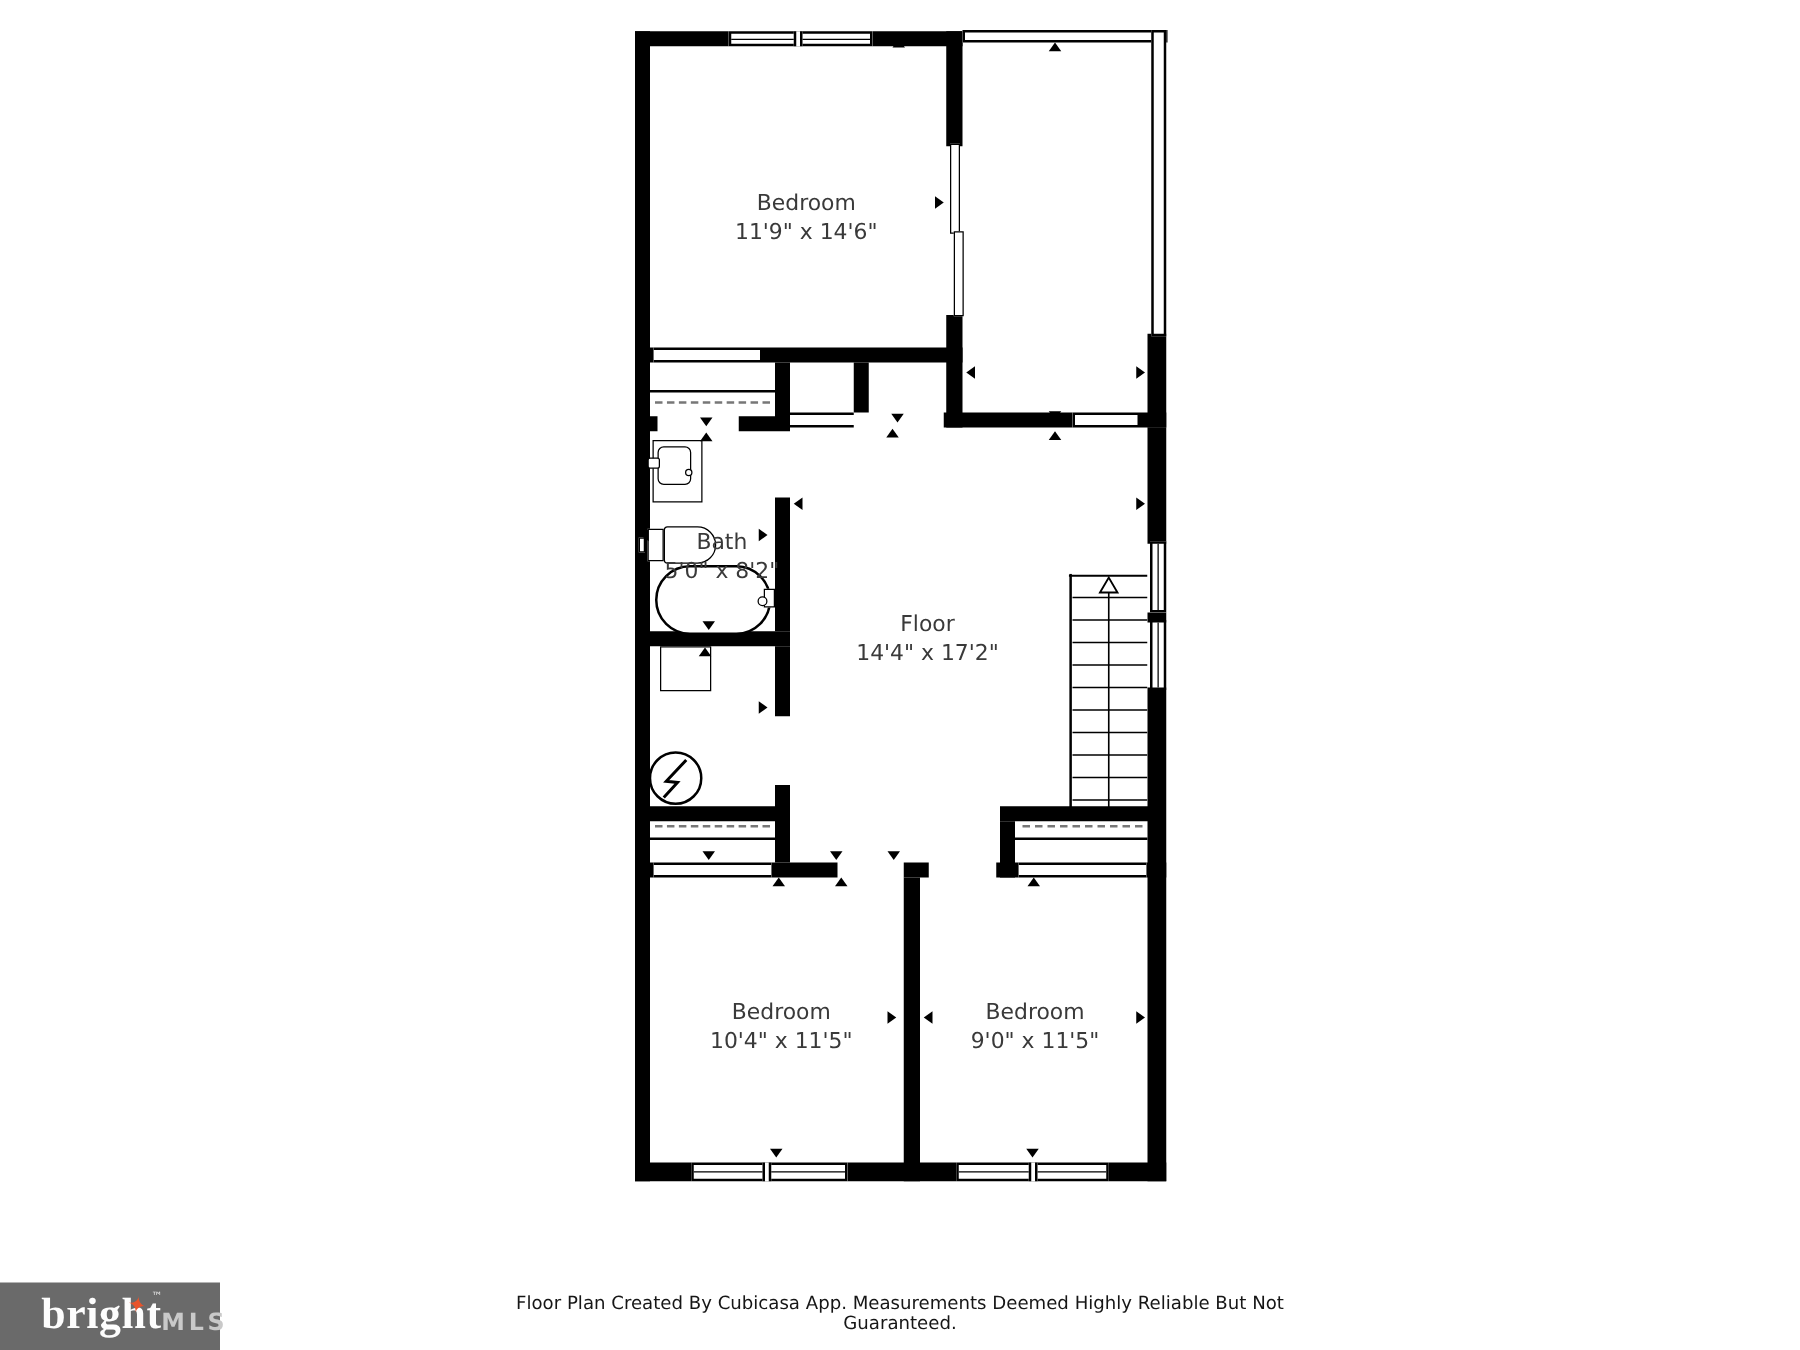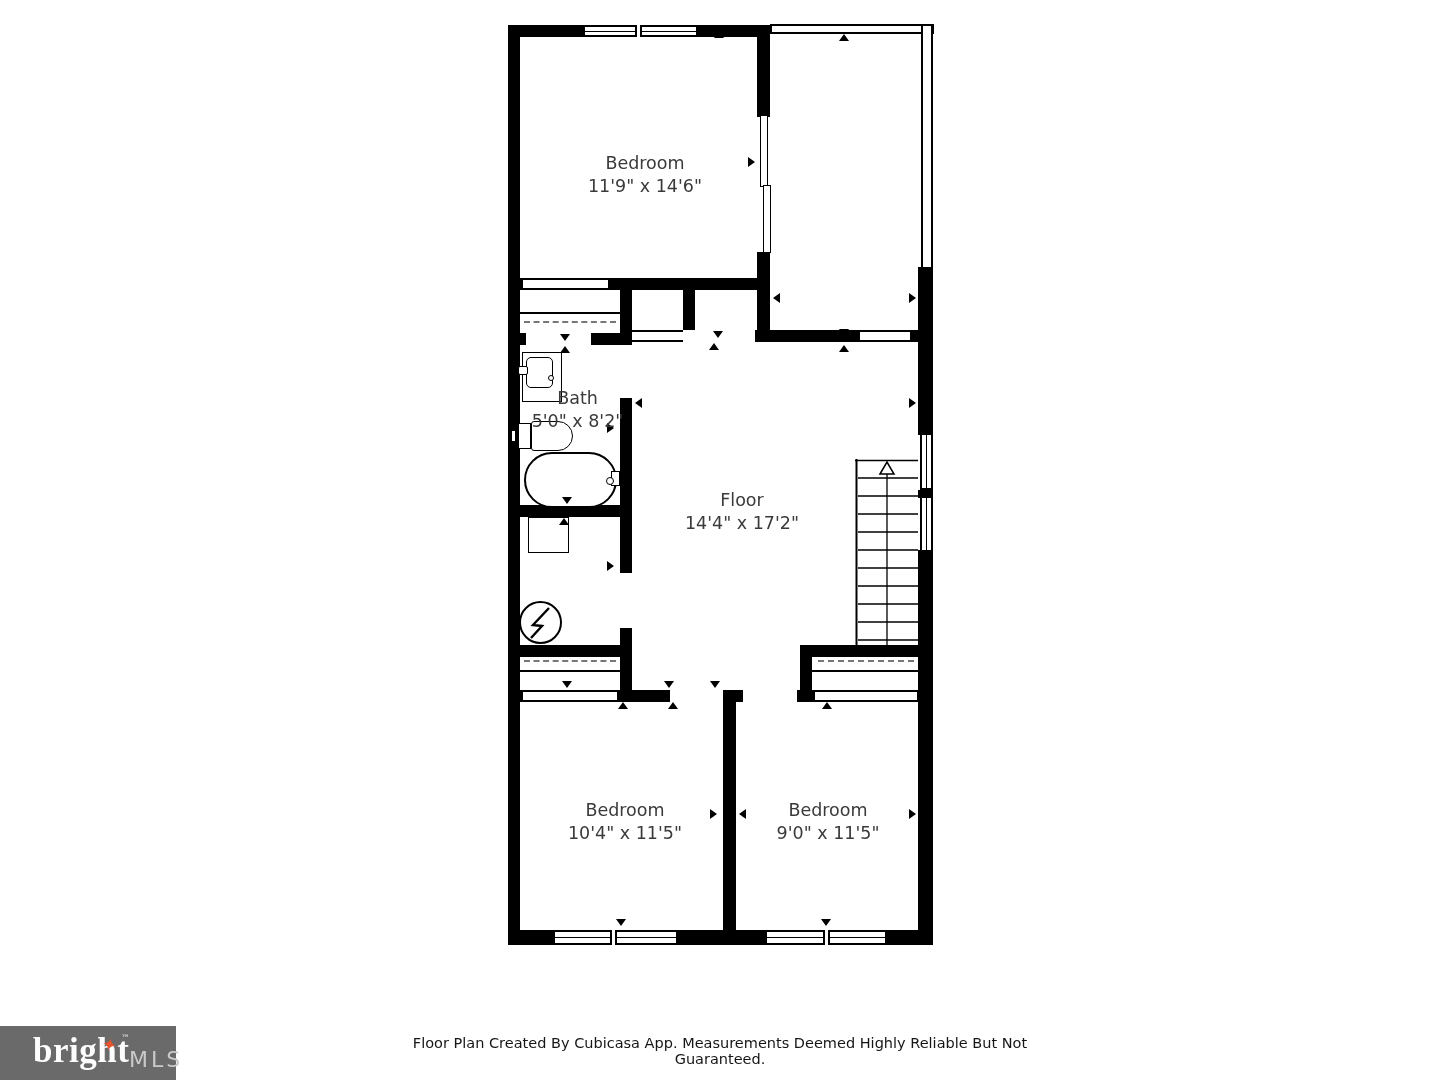--- a/index.html
+++ b/index.html
@@ -27,21 +27,21 @@
   .tri-left{border-top:5px solid transparent;border-bottom:5px solid transparent;border-right:7px solid #000;}
   .tri-right{border-top:5px solid transparent;border-bottom:5px solid transparent;border-left:7px solid #000;}
   .room-label{position:absolute;text-align:center;color:#3a3a3a;font-size:17.5px;line-height:23px;}
   .footer-text{position:absolute;left:400px;top:1035px;width:640px;text-align:center;
                font-size:14.5px;color:#161616;}
   .logo{position:absolute;left:0;top:1026px;width:176px;height:54px;background:#6a6a6a;}
   .logo-brand{position:absolute;left:33px;top:5px;font-family:"Liberation Serif","DejaVu Serif",serif;
               font-weight:bold;font-size:35px;color:#fdfdfd;letter-spacing:.5px;}
   .logo-star{position:absolute;left:102px;top:8px;font-size:18px;color:#e8542c;transform:rotate(12deg);}
   .logo-tm{position:absolute;left:121px;top:7px;font-size:9px;color:#e6e6e6;}
-  .logo-suffix{position:absolute;left:129px;top:21px;font-size:22px;color:#c9c9c9;letter-spacing:3px;}
+  .logo-suffix{position:absolute;left:129px;top:21px;font-size:19px;color:#c9c9c9;letter-spacing:3px;font-weight:bold;}
 </style>
 </head>
 <body>
 
 <div class="canvas">
 
   <div class="wall" style="left:508px;top:25px;width:12px;height:920px"></div>
   <div class="wall" style="left:508px;top:25px;width:75px;height:12px"></div>
   <div class="wall" style="left:698px;top:25px;width:72px;height:12px"></div>
   <div class="wall" style="left:757px;top:25px;width:13px;height:92px"></div>
@@ -177,21 +177,21 @@
   <i class="tri tri-right" style="left:710px;top:809px"></i>
   <i class="tri tri-down" style="left:616px;top:919px"></i>
   <i class="tri tri-left" style="left:739px;top:809px"></i>
   <i class="tri tri-right" style="left:909px;top:809px"></i>
   <i class="tri tri-down" style="left:821px;top:919px"></i>
 
   <div class="room-label" style="left:545px;top:152px;width:200px">
     <div>Bedroom</div>
     <div>11'9" x 14'6"</div>
   </div>
-  <div class="room-label" style="left:505px;top:387px;width:145px">
+  <div class="room-label" style="left:505px;top:423px;width:145px">
     <div>Bath</div>
     <div>5'0" x 8'2"</div>
   </div>
   <div class="room-label" style="left:642px;top:489px;width:200px">
     <div>Floor</div>
     <div>14'4" x 17'2"</div>
   </div>
   <div class="room-label" style="left:525px;top:799px;width:200px">
     <div>Bedroom</div>
     <div>10'4" x 11'5"</div>

